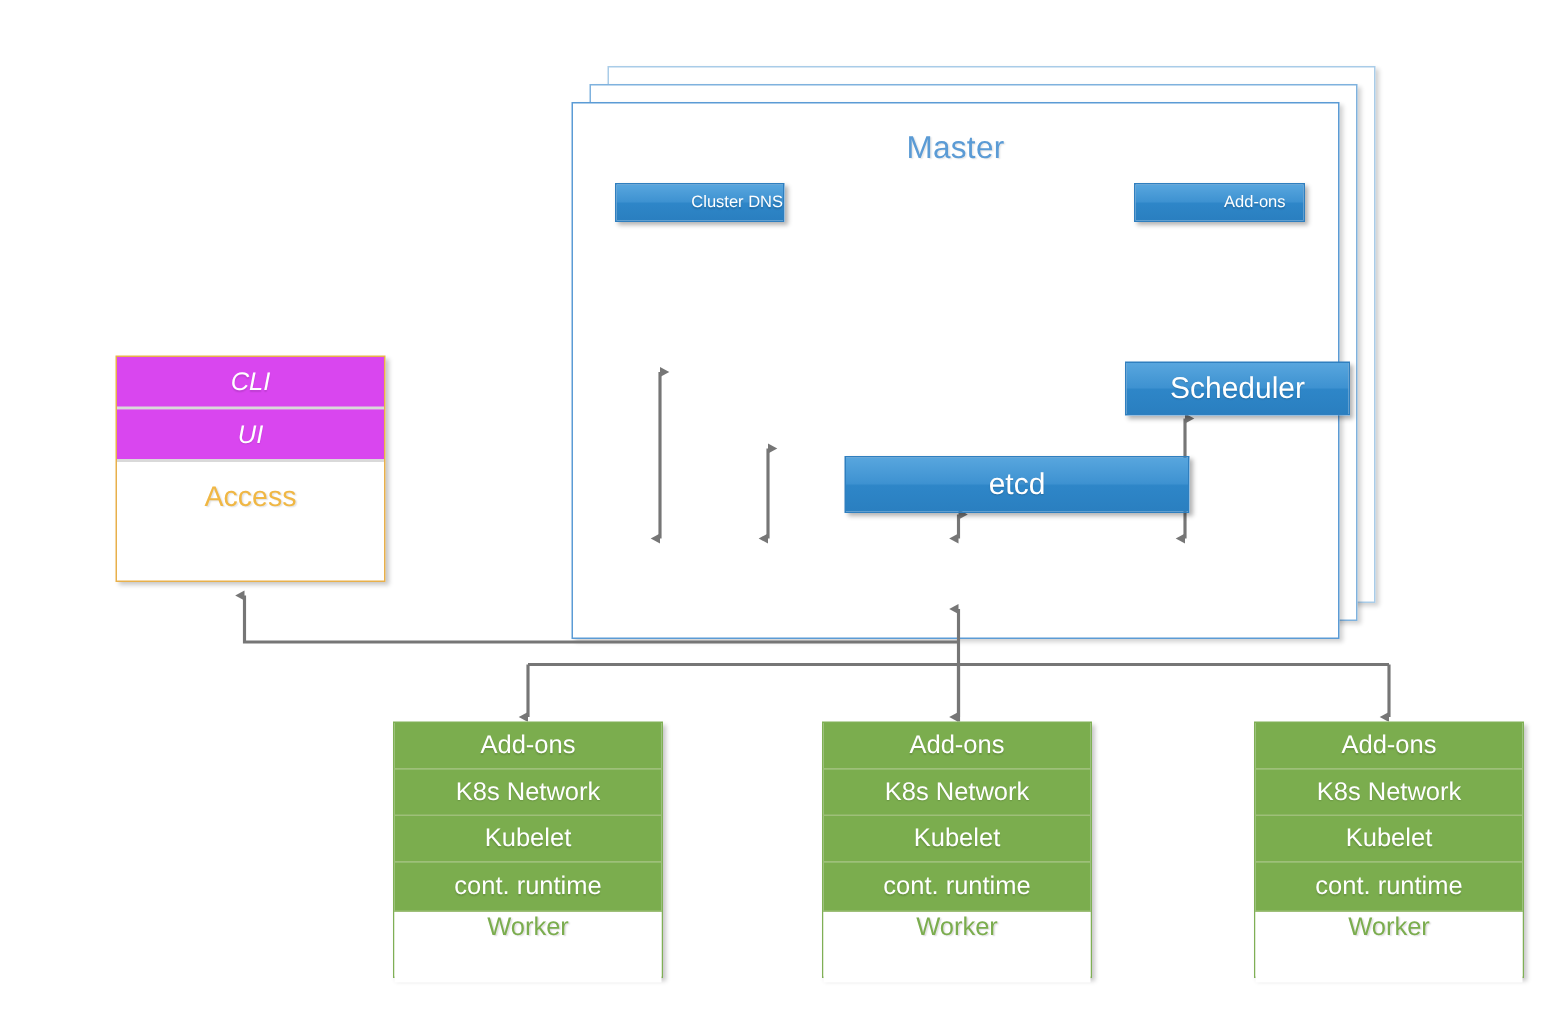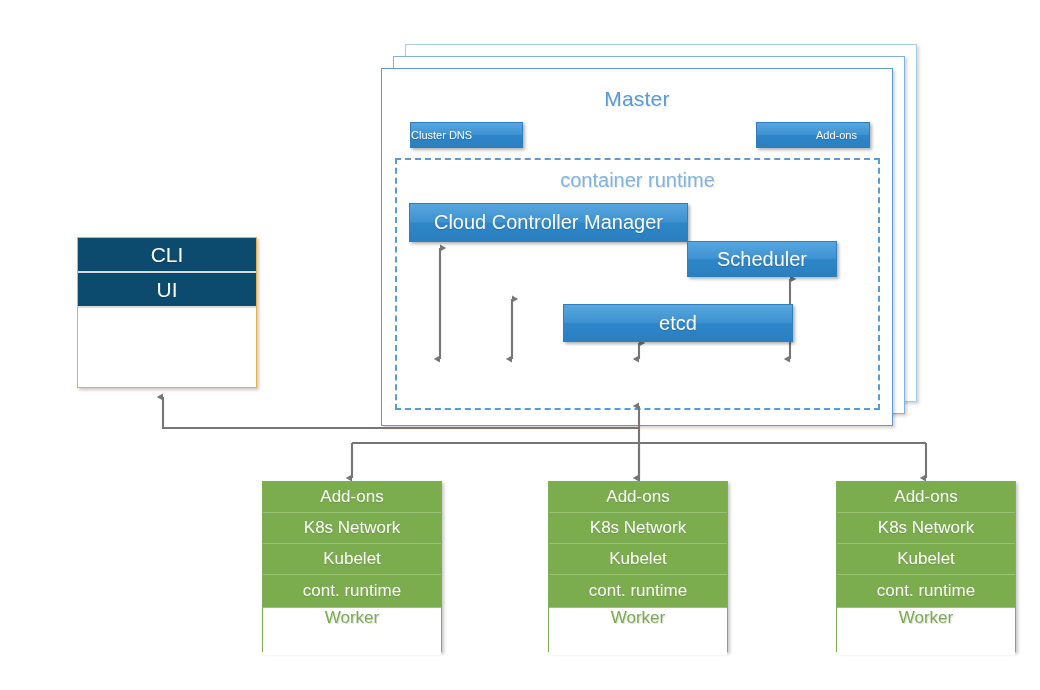--- a/index.html
+++ b/index.html
@@ -64,38 +64,39 @@
     border: 1px solid #2F7FBF;
     color: #ffffff;
     display: flex;
     align-items: center;
     justify-content: center;
     box-shadow: 2px 2px 3px rgba(0,0,0,0.30);
     text-shadow: 0 1px 1px rgba(0,0,0,0.18);
     white-space: nowrap;
   }
   .bluebox.big   { font-size: 20px; }
-  .bluebox.small { font-size: 11px; justify-content: flex-start; }
+  .bluebox.small { font-size: 11px; justify-content: flex-end; }
   .bluebox.small.right { justify-content: flex-end; padding-left: 0; padding-right: 12px; }
 
   
   .accessbox {
     border: 1px solid #E8B04B;
     background: #ffffff;
     box-shadow: 2px 2px 3px rgba(0,0,0,0.22);
   }
   .orange-row {
-    background: #0c4a6e;
+    background: #d946ef;
     color: #ffffff;
     display: flex;
     align-items: center;
     justify-content: center;
-    font-size: 21px;
+    font-size: 17px;
     border-bottom: 2px solid #D9D9D9;
     text-shadow: 0 1px 1px rgba(0,0,0,0.12);
+    font-style: italic;
   }
   .access-foot {
     display: flex;
     align-items: center;
     justify-content: center;
     font-size: 19px;
     color: #F0B744;
     background: #ffffff;
     text-shadow: 1px 1px 1px rgba(0,0,0,0.12);
   }
@@ -139,23 +140,20 @@
     <div class="master-title" style="top:18px;">Master</div>
   </div>
 
   <div class="abs bluebox small" style="left:410px; top:122px; width:113px; height:26px;">
     <span>Cluster DNS</span>
   </div>
   <div class="abs bluebox small right" style="left:756px; top:122px; width:114px; height:26px;">
     <span>Add-ons</span>
   </div>
 
-  <div class="abs runtime-frame" style="left:395px; top:158px; width:485px; height:252px;">
-    <div class="runtime-title" style="top:9px;">container runtime</div>
-  </div>
 
   <svg id="wires" viewBox="0 0 1040 690" xmlns="http://www.w3.org/2000/svg">
     <defs>
       <marker id="ar-up" markerWidth="8" markerHeight="8" refX="4" refY="7.2" orient="auto" markerUnits="userSpaceOnUse">
         <path d="M0.6,7.2 L4,1.0 L7.4,7.2 Z" fill="#767676"></path>
       </marker>
       <marker id="ar-dn" markerWidth="8" markerHeight="8" refX="4" refY="0.8" orient="auto" markerUnits="userSpaceOnUse">
         <path d="M0.6,0.8 L7.4,0.8 L4,7.0 Z" fill="#767676"></path>
       </marker>
     </defs>
@@ -174,41 +172,41 @@
 
       <path d="M639,428 L163,428 L163,397" marker-end="url(#ar-up)"></path>
 
       <path d="M352,443 L926,443"></path>
       <line x1="352" y1="443" x2="352" y2="478" marker-end="url(#ar-dn)"></line>
       <line x1="639" y1="443" x2="639" y2="478" marker-end="url(#ar-dn)"></line>
       <line x1="926" y1="443" x2="926" y2="478" marker-end="url(#ar-dn)"></line>
     </g>
   </svg>
 
-  <div class="abs bluebox big" style="left:409px; top:203px; width:279px; height:39px;">
-    <span>Cloud Controller Manager</span>
-  </div>
 
 
   <div class="abs bluebox big" style="left:525px; top:304px; width:230px; height:38px;margin-left:38px;">
     <span>etcd</span>
   </div>
 
-  <div class="abs bluebox big" style="left:687px; top:241px; width:150px; height:36px;">
+  <div class="abs bluebox big" style="left:750px; top:241px; width:150px; height:36px;">
     <span>Scheduler</span>
   </div>
 
 
   <div class="abs accessbox" style="left:77px; top:237px; width:180px; height:151px;">
     <div class="orange-row" style="height:33px;">
       <span>CLI</span>
     </div>
     <div class="orange-row" style="height:33px;">
       <span>UI</span>
     </div>
+    <div class="access-foot" style="height:48px;">
+      <span>Access</span>
+    </div>
   </div>
 
   <div class="abs workerbox" style="left:262px; top:481px; width:180px; height:171px;">
     <div class="green-row" style="height:30px;">
       <span>Add-ons</span>
     </div>
     <div class="green-row" style="height:30px;">
       <span>K8s Network</span>
     </div>
     <div class="green-row" style="height:30px;">

